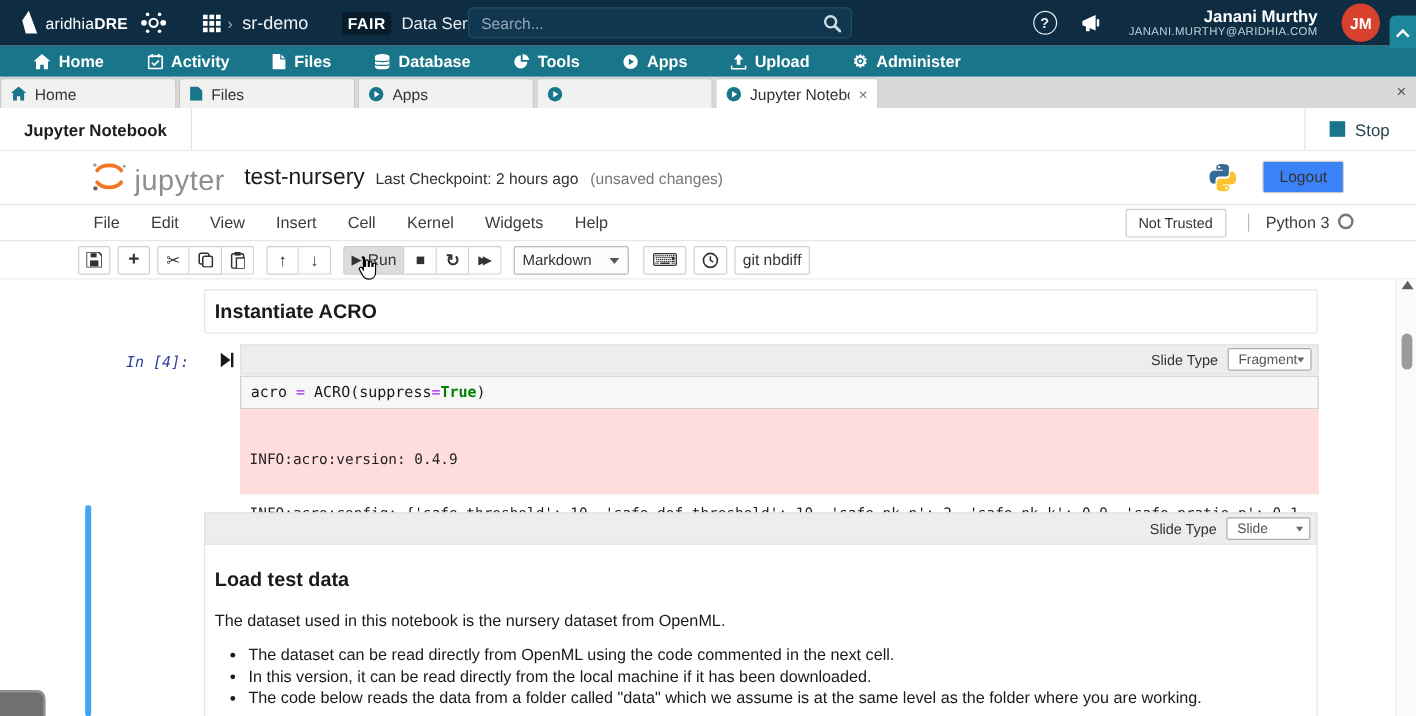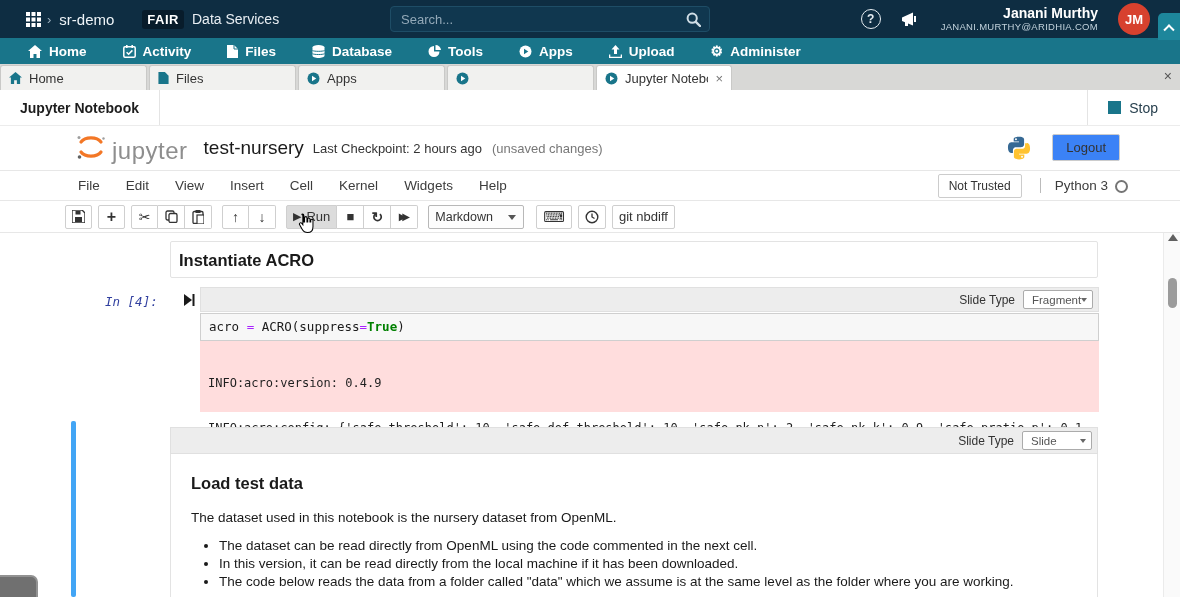--- a/index.html
+++ b/index.html
@@ -57,21 +57,21 @@
   .checkpoint { margin-left:9px; font-size:13px; color:#333; }
   .unsaved { margin-left:10px; font-size:13px; color:#777; }
   .py-logo { position:absolute; right:148px; top:9px; }
   .logout-btn { position:absolute; right:60px; top:8px; background:#3b82f6; border:1px solid #ccc; border-radius:2px; font-size:13px; color:#333; padding:5px 13px; cursor:pointer; }
 
   
   .menubar { height:30px; display:flex; align-items:center; border-bottom:1px solid #e7e7e7; padding-left:65px; position:relative; }
   .menu-item { font-size:13.5px; color:#3c3c3c; padding:0 13px; cursor:pointer; }
   .menu-right { position:absolute; right:52px; display:flex; align-items:center; }
   .trust-btn { border:1px solid #ccc; border-radius:2px; background:#fff; font-size:12px; color:#333; padding:4px 10px; cursor:pointer; }
-  .kernel-block { display:flex; align-items:flex-end; gap:7px; margin-left:18px; border-left:1px solid #bbb; padding-left:14px; font-size:13.5px; color:#3c3c3c; }
+  .kernel-block { display:flex; align-items:flex-start; gap:7px; margin-left:18px; border-left:1px solid #bbb; padding-left:14px; font-size:13.5px; color:#3c3c3c; }
   .kernel-circle { width:13px; height:13px; border:2px solid #757575; border-radius:50%; }
 
   
   .toolbar { height:32px; display:flex; align-items:center; padding-left:65px; gap:6px; border-bottom:1px solid #e7e7e7; position:relative; }
   .btn-group { display:flex; }
   .tbtn { min-width:27px; height:24px; background:#fff; border:1px solid #cfcfcf; display:flex; align-items:center; justify-content:center; font-size:12px; color:#333; cursor:pointer; padding:0 6px; }
   .btn-group .tbtn + .tbtn { border-left:none; }
   .tbtn.first { border-radius:2px 0 0 2px; } .tbtn.last { border-radius:0 2px 2px 0; } .tbtn.solo { border-radius:2px; }
   .tbtn.hover { background:#dcdcdc; }
   .run-label { margin-left:5px; font-size:13px; }
@@ -86,38 +86,53 @@
   .md-h3 { font-size:16.5px; font-weight:bold; color:#1a1a1a; font-family:"Liberation Sans",sans-serif; }
   .prompt { position:absolute; font-family:"DejaVu Sans Mono",monospace; font-size:12.5px; color:#303f9f; }
   .celltoolbar { position:absolute; height:25px; background:#ededed; border:1px solid #e0e0e0; display:flex; align-items:center; justify-content:flex-end; gap:8px; padding:0 5px; }
   .ct-label { font-size:12px; color:#333; }
   .ct-select { width:70px; height:19px; background:#fff; border:1px solid #ababab; border-radius:2px; font-size:11.5px; color:#555; display:flex; align-items:center; padding:0 8px; position:relative; cursor:pointer; }
   .ct-select::after { content:""; position:absolute; right:5px; top:7px; border:3.5px solid transparent; border-top:4.5px solid #666; }
   .code-input { position:absolute; background:#f7f7f7; border:1px solid #cfcfcf; font-family:"DejaVu Sans Mono",monospace; font-size:12.5px; color:#1a1a1a; padding:5px 8px; white-space:pre; }
   .tok-op { color:#aa22ff; } .tok-kw { color:#008000; font-weight:bold; }
   .cell-output { position:absolute; background:#ffdddd; font-family:"DejaVu Sans Mono",monospace; font-size:12px; color:#1f1f1f; padding:5px 8px; line-height:15px; white-space:pre-wrap; word-break:break-word; }
   .sel-border { position:absolute; background:#42a5f5; border-radius:2px; }
-  .mdbox { position:absolute; background:#fff; border-left:1px solid #e3e3e3; border-right:1px solid #e3e3e3; padding:0 20px; }
+  .mdbox { position:absolute; background:#fff; border-left:1px solid #e3e3e3; border-right:1px solid #e3e3e3; padding:0 8px; }
   .md-p { font-size:13.5px; color:#1a1a1a; }
   .md-ul { margin:14px 0 0 28px; }
   .md-ul li { font-size:13.5px; color:#1a1a1a; margin-bottom:4.5px; line-height:13.5px; }
 
   
   .scrollbar { position:absolute; right:0; top:-8px; bottom:0; width:17px; background:#fafafa; border-left:1px solid #ebebeb; }
   .sb-arrow { position:absolute; top:4px; left:4px; width:0; height:0; border:5px solid transparent; border-bottom:7px solid #606060; cursor:pointer; }
   .sb-thumb { position:absolute; top:53px; left:4px; width:9px; height:30px; background:#9b9b9b; border-radius:5px; cursor:pointer; }
 
   .corner-chip { position:absolute; left:-6px; bottom:-8px; width:44px; height:30px; background:#707070; border:2px solid #929292; border-radius:7px; }
 
   .cursor { position:absolute; left:295px; top:212px; z-index:50; pointer-events:none; }
 </style>
 </head>
 <body>
 
 <div class="topbar">
+  <div class="logo-wrap">
+    <svg width="26" height="24" viewBox="0 0 26 24">
+        <path d="M2 21 L23 21 L16 2 L10.5 10 L13.5 21 Z" fill="#ffffff"></path>
+      </svg>
+    <span class="logo-text"><span>aridhia</span><b>DRE</b></span>
+    <svg class="hub-icon" width="30" height="26" viewBox="0 0 30 26">
+      <circle cx="15" cy="13" r="3.4" fill="none" stroke="#fff" stroke-width="1.8"></circle>
+      <circle cx="7" cy="13" r="2.4" fill="#fff"></circle>
+        <circle cx="23" cy="13" r="2.4" fill="#fff"></circle>
+      <circle cx="10" cy="6" r="1.5" fill="#fff"></circle>
+        <circle cx="20" cy="6" r="1.5" fill="#fff"></circle>
+      <circle cx="10" cy="20" r="1.5" fill="#fff"></circle>
+        <circle cx="20" cy="20" r="1.5" fill="#fff"></circle>
+    </svg>
+  </div>
   <svg class="grid-icon" width="15" height="15" viewBox="0 0 15 15">
     <g fill="#ffffff">
         <rect x="0" y="0" width="4" height="4"></rect>
         <rect x="5.5" y="0" width="4" height="4"></rect>
         <rect x="11" y="0" width="4" height="4"></rect>
         <rect x="0" y="5.5" width="4" height="4"></rect>
         <rect x="5.5" y="5.5" width="4" height="4"></rect>
         <rect x="11" y="5.5" width="4" height="4"></rect>
         <rect x="0" y="11" width="4" height="4"></rect>
         <rect x="5.5" y="11" width="4" height="4"></rect>

